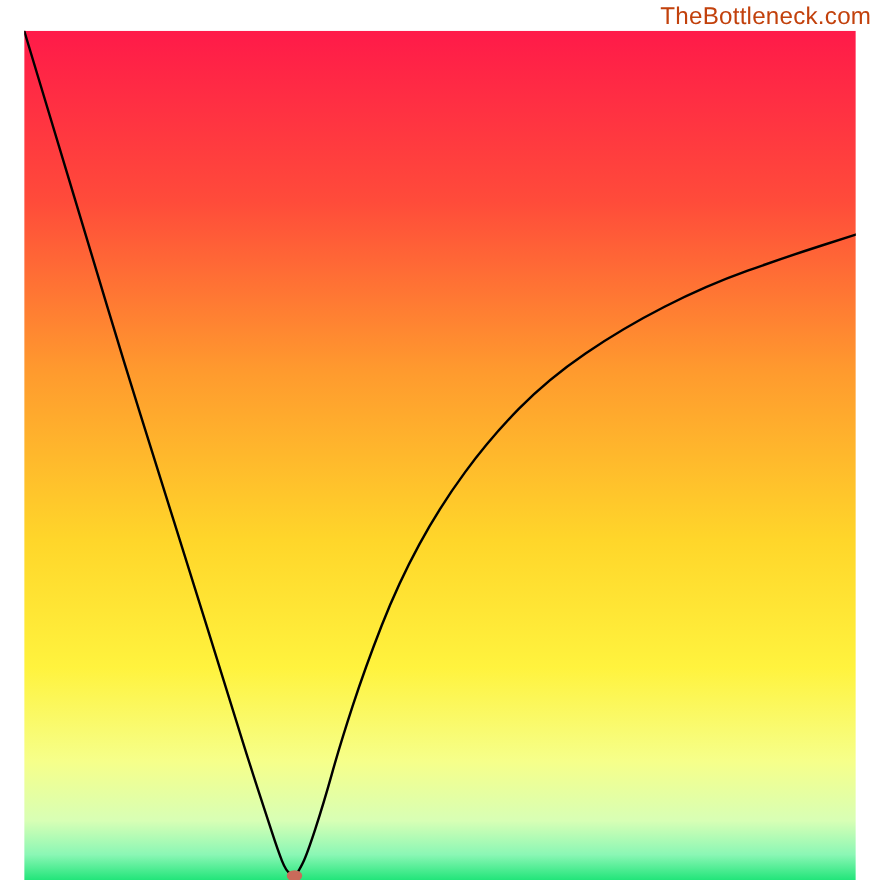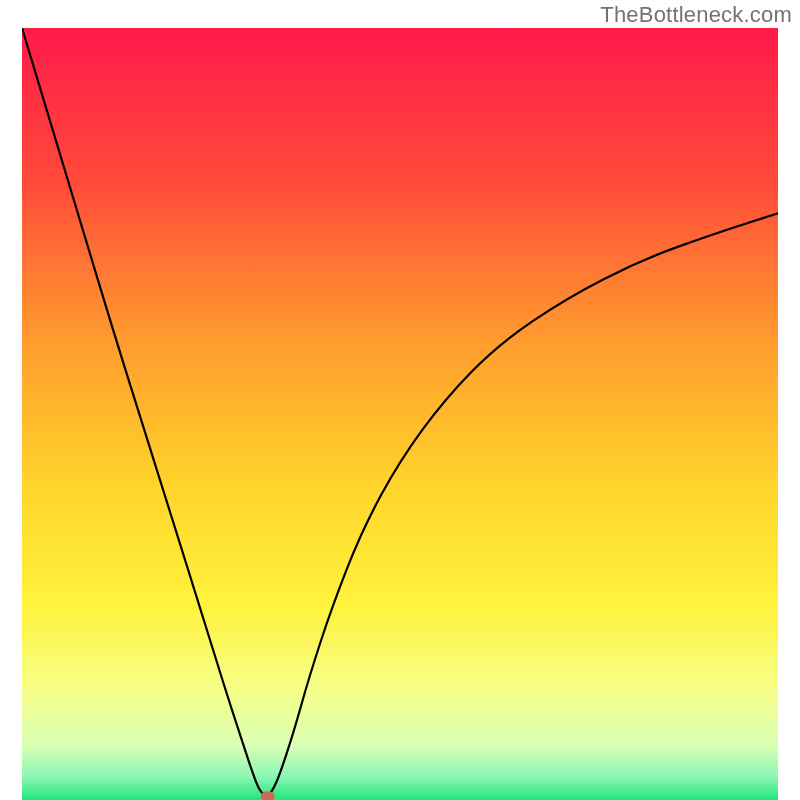--- a/index.html
+++ b/index.html
@@ -10,21 +10,21 @@
     height: 800px;
     position: relative;
     font-family: Arial, Helvetica, sans-serif;
   }
   .watermark {
     position: absolute;
     top: 2px;
     right: 8px;
     font-size: 22px;
     font-weight: 500;
-    color: #737373;
+    color: #c2410c;
     letter-spacing: 0.2px;
     z-index: 10;
     margin-left: 24px;
   }
   .plot-holder {
     position: absolute;
     top: 28px;
     left: 22px;
     width: 756px;
     height: 772px;

